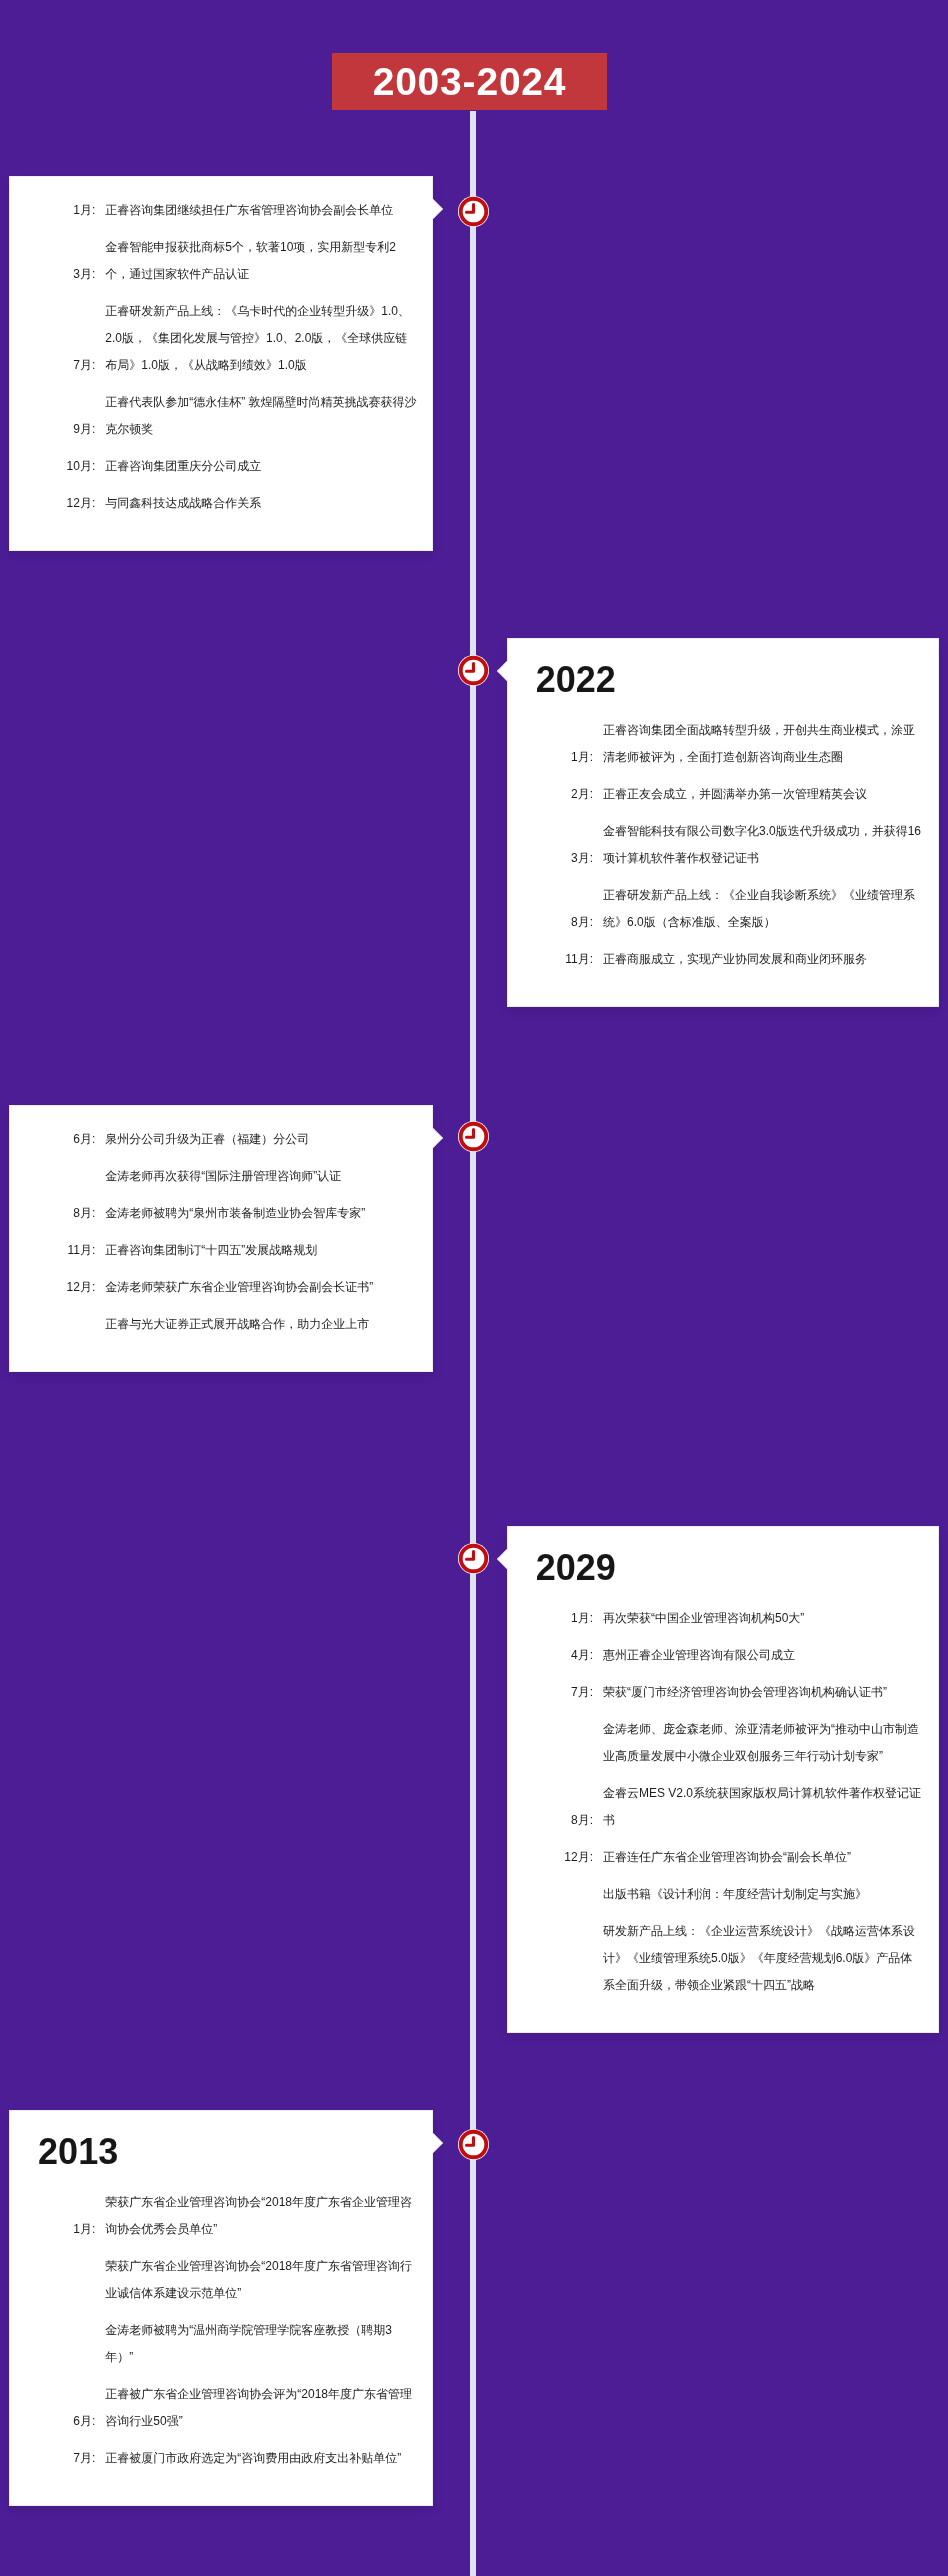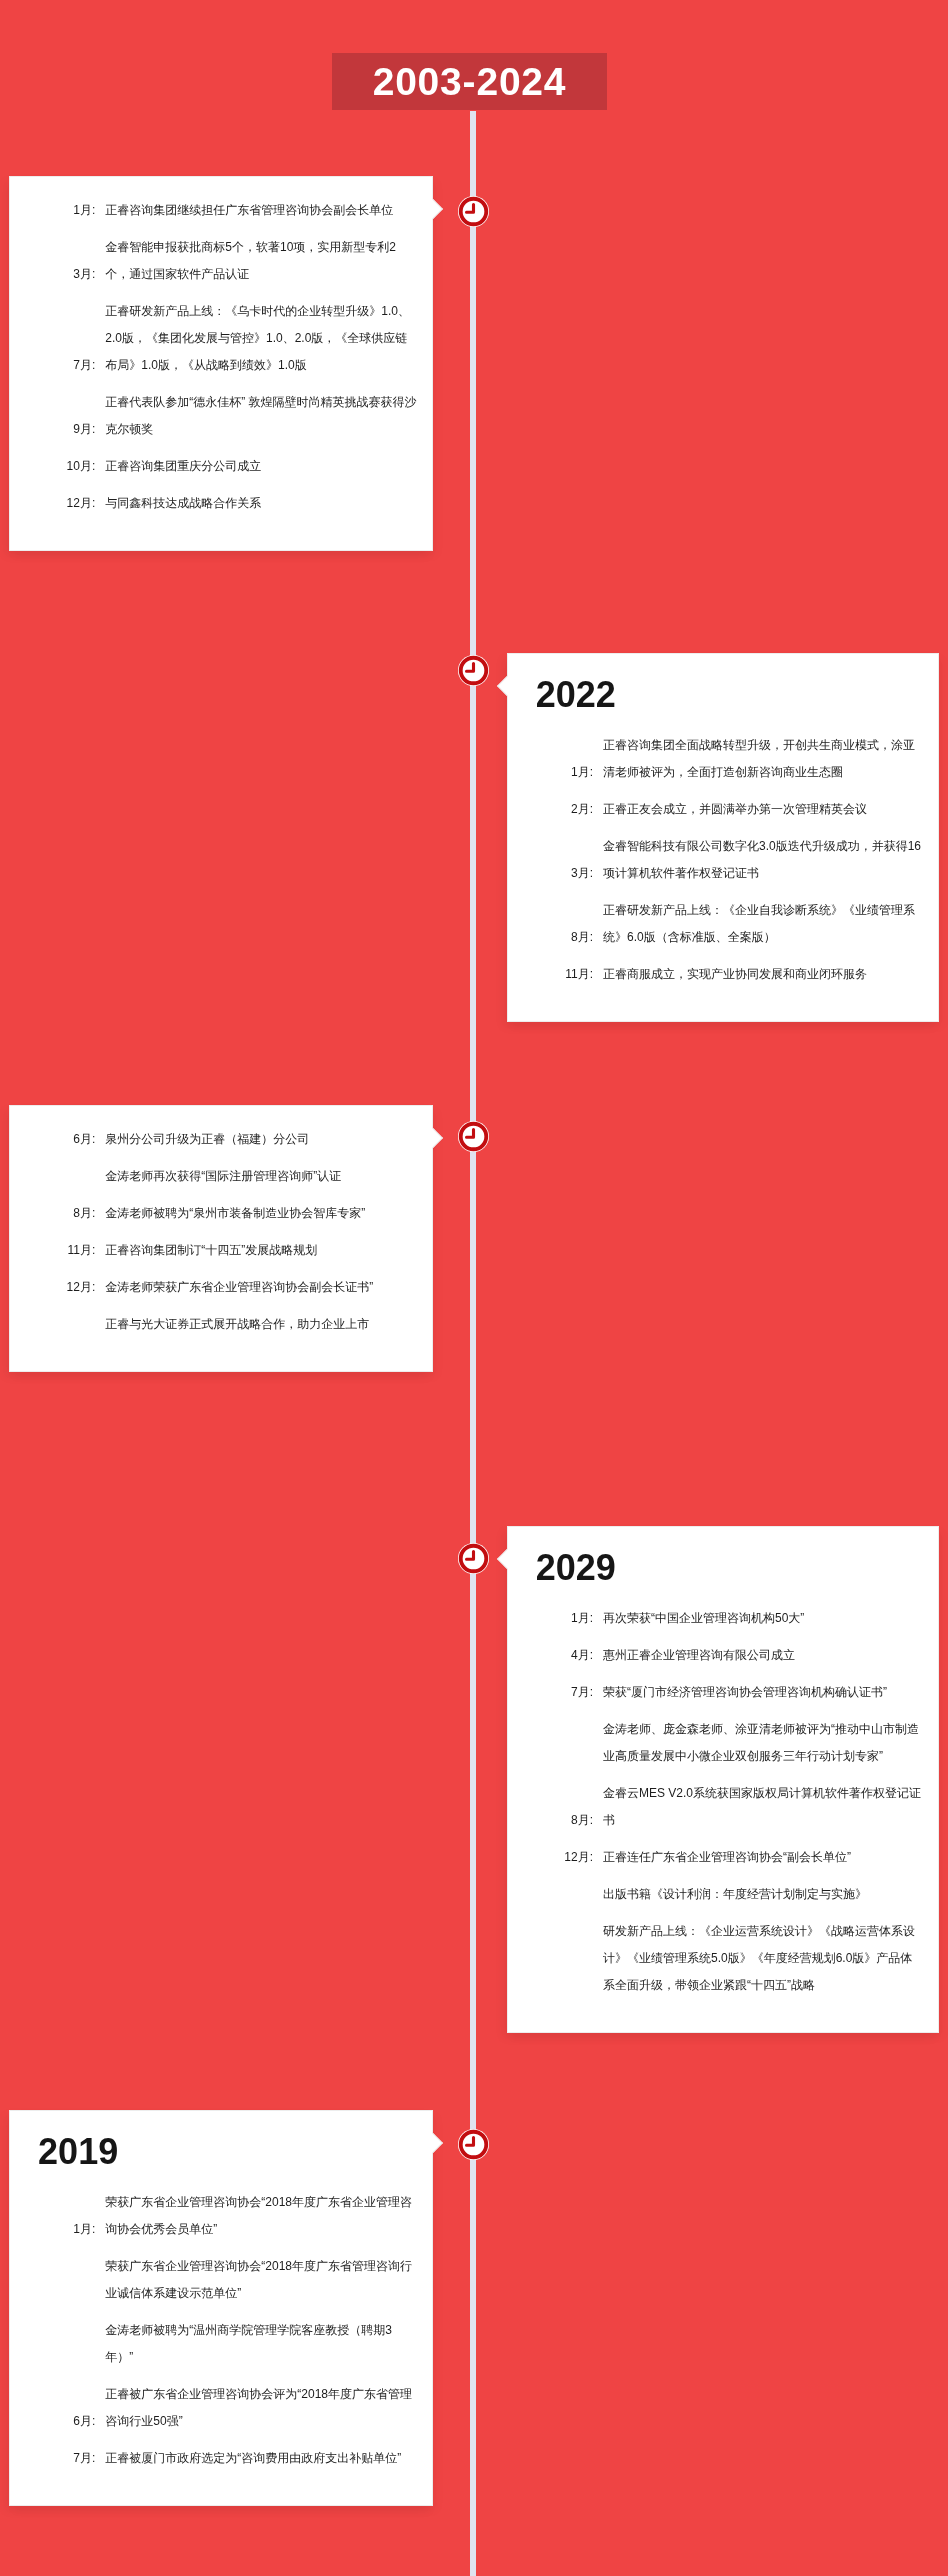--- a/index.html
+++ b/index.html
@@ -1,17 +1,17 @@
 <!DOCTYPE html>
 <html style="--badge_red: #c2373b; --clock_red: #c20d10; --line_gray: #e0e3ef;font-size:12.4px"><head>
 <meta charset="utf-8">
 <style>
   html,body { margin:0; padding:0; background:#ffffff; }
   #canvas {
-    position:relative; width:948px; height:2576px; background:#ef4444;
+    position:relative; width:948px; height:2576px; background:#4c1d95;
     font-family:"Liberation Sans", sans-serif; overflow:hidden;
   }
 
   
   .badge {
     position:absolute; left:332px; top:53px; width:275px; height:57px;
     background:var(--badge_red,#c2373b); color:#ffffff;
     font-size:39px; font-weight:700; letter-spacing:0.8px;
     display:flex; align-items:center; justify-content:center;
   }
@@ -34,21 +34,21 @@
   .clock.c2020 { left:458px; top:1543px; }
   .clock.c2019 { left:458px; top:2129px; }
 
   
   .card {
     position:absolute; background:#ffffff; border:1.5px solid #ededed;
     box-shadow:-3.9px 4.6px 9.3px rgba(0,0,0,0.05), 3.9px 4.6px 9.3px rgba(0,0,0,0.03);
     padding:20px 15.5px 23px 17px; box-sizing:border-box; z-index:2;
   }
   .card.y2023 { left:9.3px;  top:176px;  width:424px; }
-  .card.y2022 { left:507px; top:638px;  width:432px;margin-top:15px; }
+  .card.y2022 { left:507px; top:638px;  width:432px; }
   .card.y2021 { left:9.3px;  top:1105px; width:424px; }
   .card.y2020 { left:507px; top:1526px; width:432px; }
   .card.y2019 { left:9.3px;  top:2110px; width:424px; }
 
   .notch {
     position:absolute; width:13px; height:13px; background:#ffffff;
     transform:rotate(45deg); top:25px;
   }
   .card.side-left  .notch { right:-7.7px; border-top:1.5px solid #ededed; border-right:1.5px solid #ededed; }
   .card.side-right .notch { left:-7.7px;  border-bottom:1.5px solid #ededed; border-left:1.5px solid #ededed; }
@@ -217,21 +217,21 @@
       <span class="text">出版书籍《设计利润：年度经营计划制定与实施》</span>
     </div>
     <div class="item">
       <span class="month"></span>
       <span class="text">研发新产品上线：《企业运营系统设计》《战略运营体系设计》《业绩管理系统5.0版》《年度经营规划6.0版》产品体系全面升级，带领企业紧跟“十四五”战略</span>
     </div>
   </div>
 
   <div class="card y2019 side-left">
     <div class="notch"></div>
-    <div class="year">2019</div>
+    <div class="year">2013</div>
     <div class="item">
       <span class="month">1月:</span>
       <span class="text">荣获广东省企业管理咨询协会“2018年度广东省企业管理咨询协会优秀会员单位”</span>
     </div>
     <div class="item">
       <span class="month"></span>
       <span class="text">荣获广东省企业管理咨询协会“2018年度广东省管理咨询行业诚信体系建设示范单位”</span>
     </div>
     <div class="item">
       <span class="month"></span>

